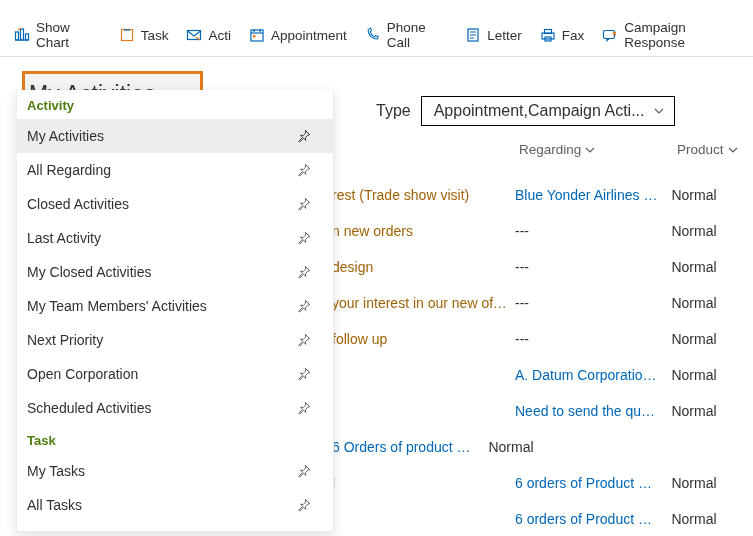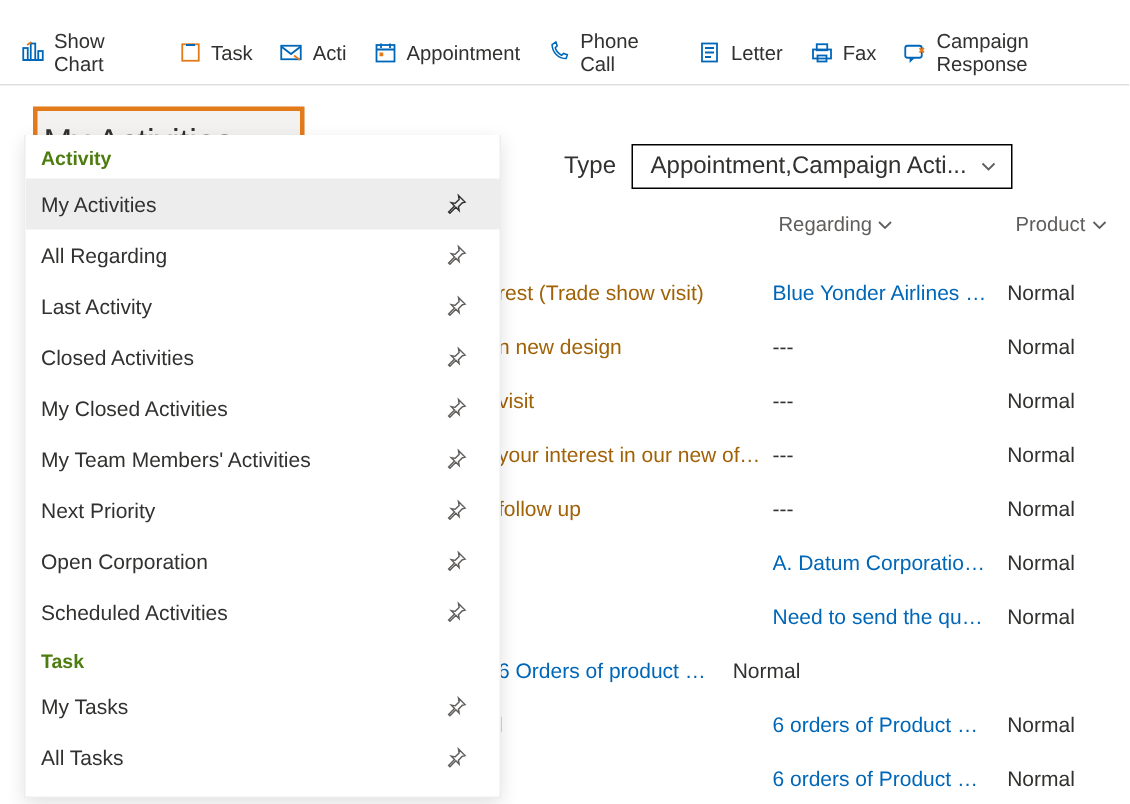--- a/index.html
+++ b/index.html
@@ -259,26 +259,26 @@
   </div>
 </div>
 
 <div class="grid-body" id="grid-body">
     <div class="row">
       <span class="subj">rest (Trade show visit)</span>
       <span class="reg" style="">Blue Yonder Airlines (sam</span>
       <span class="pri">Normal</span>
     </div>
     <div class="row">
-      <span class="subj">n new design</span>
+      <span class="subj">n new orders</span>
       <span class="reg" style="color:#323130;">---</span>
       <span class="pri">Normal</span>
     </div>
     <div class="row">
-      <span class="subj">visit</span>
+      <span class="subj">design</span>
       <span class="reg" style="color:#323130;">---</span>
       <span class="pri">Normal</span>
     </div>
     <div class="row">
       <span class="subj">your interest in our new offerings</span>
       <span class="reg" style="color:#323130;">---</span>
       <span class="pri">Normal</span>
     </div>
     <div class="row">
       <span class="subj">follow up</span>
@@ -320,32 +320,32 @@
           <path d="M9.5 1.5l5 5-2 .5-3 3 .5 3-2.5-2.5L3 15l-1-1 4.5-4.5L4 7l3 .5 3-3z"></path>
         </svg>
       </div>
       <div class="dd-item">
         <span>All Regarding</span>
         <svg class="pin" viewBox="0 0 16 16" fill="none" stroke="currentColor" stroke-width="1.1">
           <path d="M9.5 1.5l5 5-2 .5-3 3 .5 3-2.5-2.5L3 15l-1-1 4.5-4.5L4 7l3 .5 3-3z"></path>
         </svg>
       </div>
       <div class="dd-item">
+        <span>Closed Activities</span>
+        <svg class="pin" viewBox="0 0 16 16" fill="none" stroke="currentColor" stroke-width="1.1">
+          <path d="M9.5 1.5l5 5-2 .5-3 3 .5 3-2.5-2.5L3 15l-1-1 4.5-4.5L4 7l3 .5 3-3z"></path>
+        </svg>
+      </div>
+      <div class="dd-item">
         <span>Last Activity</span>
         <svg class="pin" viewBox="0 0 16 16" fill="none" stroke="currentColor" stroke-width="1.1">
           <path d="M9.5 1.5l5 5-2 .5-3 3 .5 3-2.5-2.5L3 15l-1-1 4.5-4.5L4 7l3 .5 3-3z"></path>
         </svg>
       </div>
       <div class="dd-item">
-        <span>Closed Activities</span>
-        <svg class="pin" viewBox="0 0 16 16" fill="none" stroke="currentColor" stroke-width="1.1">
-          <path d="M9.5 1.5l5 5-2 .5-3 3 .5 3-2.5-2.5L3 15l-1-1 4.5-4.5L4 7l3 .5 3-3z"></path>
-        </svg>
-      </div>
-      <div class="dd-item">
         <span>My Closed Activities</span>
         <svg class="pin" viewBox="0 0 16 16" fill="none" stroke="currentColor" stroke-width="1.1">
           <path d="M9.5 1.5l5 5-2 .5-3 3 .5 3-2.5-2.5L3 15l-1-1 4.5-4.5L4 7l3 .5 3-3z"></path>
         </svg>
       </div>
       <div class="dd-item">
         <span>My Team Members' Activities</span>
         <svg class="pin" viewBox="0 0 16 16" fill="none" stroke="currentColor" stroke-width="1.1">
           <path d="M9.5 1.5l5 5-2 .5-3 3 .5 3-2.5-2.5L3 15l-1-1 4.5-4.5L4 7l3 .5 3-3z"></path>
         </svg>

